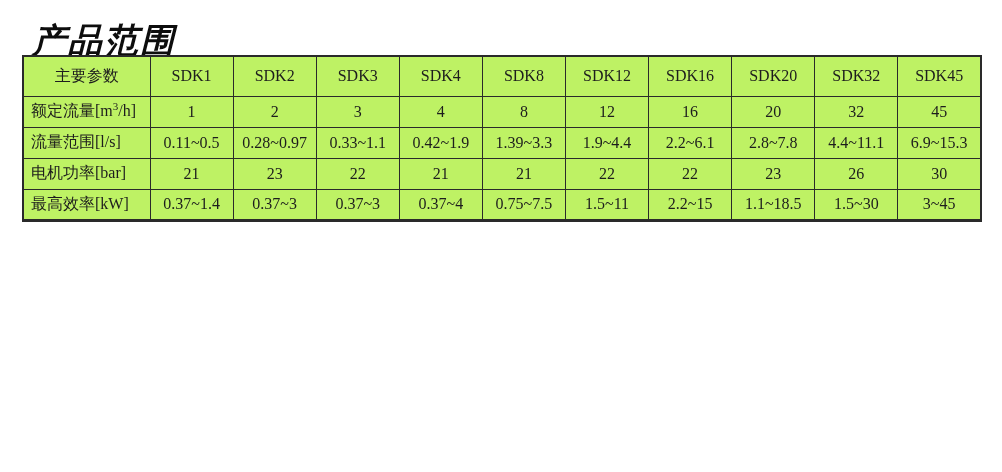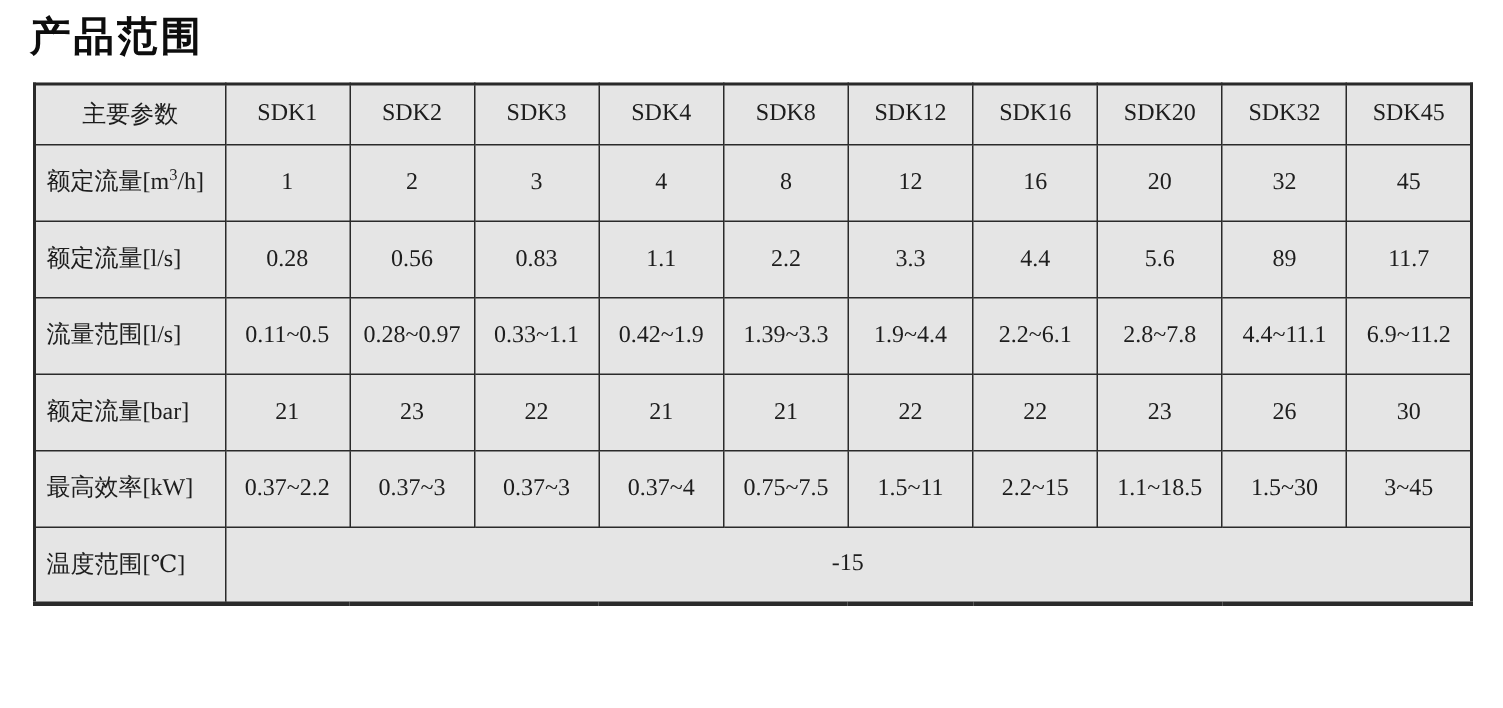--- a/index.html
+++ b/index.html
@@ -16,50 +16,51 @@
   .page {
     position: relative;
     width: 1002px;
     height: 472px;
   }
   .page-title {
     position: absolute;
     left: 20px;
     top: 6px;
     font-family: "Liberation Sans", "DejaVu Sans", sans-serif;
-    font-size: 27px;
+    font-size: 34px;
     font-weight: 900;
     letter-spacing: 2px;
     color: #0d0d0d;
-    margin: 0;
+    margin: 12px;
+    font-style: italic;
   }
   table.spec-table {
     position: absolute;
     left: 22px;
     top: 55px;
     width: 958px;
     border-collapse: collapse;
     table-layout: fixed;
     border: 2px solid #2a2a2a;
     border-bottom-width: 3px;
-    background: #e5e5e5;
+    background: #bef264;
   }
   table.spec-table th,
   table.spec-table td {
     border: 1px solid #2a2a2a;
     font-size: 16px;
     font-weight: normal;
     text-align: center;
     vertical-align: middle;
     padding: 2px 4px;
     overflow: hidden;
     white-space: nowrap;
   }
   table.spec-table thead tr { height: 40px; }
-  table.spec-table tbody tr { height: 51px; }
+  table.spec-table tbody tr { height: 31px; }
   table.spec-table td.row-label {
     text-align: left;
     padding-left: 7px;
   }
   table.spec-table th.param-header {
     text-align: center;
   }
   sup { font-size: 11px; line-height: 0; }
   .frac {
     display: inline-block;
@@ -119,70 +120,53 @@
           <td>3</td>
           <td>4</td>
           <td>8</td>
           <td>12</td>
           <td>16</td>
           <td>20</td>
           <td>32</td>
           <td>45</td>
         </tr>
         <tr>
-          <td class="row-label">额定流量[l/s]</td>
-          <td>0.28</td>
-          <td>0.56</td>
-          <td>0.83</td>
-          <td>1.1</td>
-          <td>2.2</td>
-          <td>3.3</td>
-          <td>4.4</td>
-          <td>5.6</td>
-          <td>89</td>
-          <td>11.7</td>
-        </tr>
-        <tr>
           <td class="row-label">流量范围[l/s]</td>
           <td>0.11~0.5</td>
           <td>0.28~0.97</td>
           <td>0.33~1.1</td>
           <td>0.42~1.9</td>
           <td>1.39~3.3</td>
           <td>1.9~4.4</td>
           <td>2.2~6.1</td>
           <td>2.8~7.8</td>
           <td>4.4~11.1</td>
-          <td>6.9~11.2</td>
+          <td>6.9~15.3</td>
         </tr>
         <tr>
-          <td class="row-label">额定流量[bar]</td>
+          <td class="row-label">电机功率[bar]</td>
           <td>21</td>
           <td>23</td>
           <td>22</td>
           <td>21</td>
           <td>21</td>
           <td>22</td>
           <td>22</td>
           <td>23</td>
           <td>26</td>
           <td>30</td>
         </tr>
         <tr>
           <td class="row-label">最高效率[kW]</td>
-          <td>0.37~2.2</td>
+          <td>0.37~1.4</td>
           <td>0.37~3</td>
           <td>0.37~3</td>
           <td>0.37~4</td>
           <td>0.75~7.5</td>
           <td>1.5~11</td>
           <td>2.2~15</td>
           <td>1.1~18.5</td>
           <td>1.5~30</td>
           <td>3~45</td>
         </tr>
-        <tr>
-          <td class="row-label">温度范围[℃]</td>
-          <td colspan="10">-15</td>
-        </tr>
       </tbody>
   </table>
 </div>
 
 </body></html>

